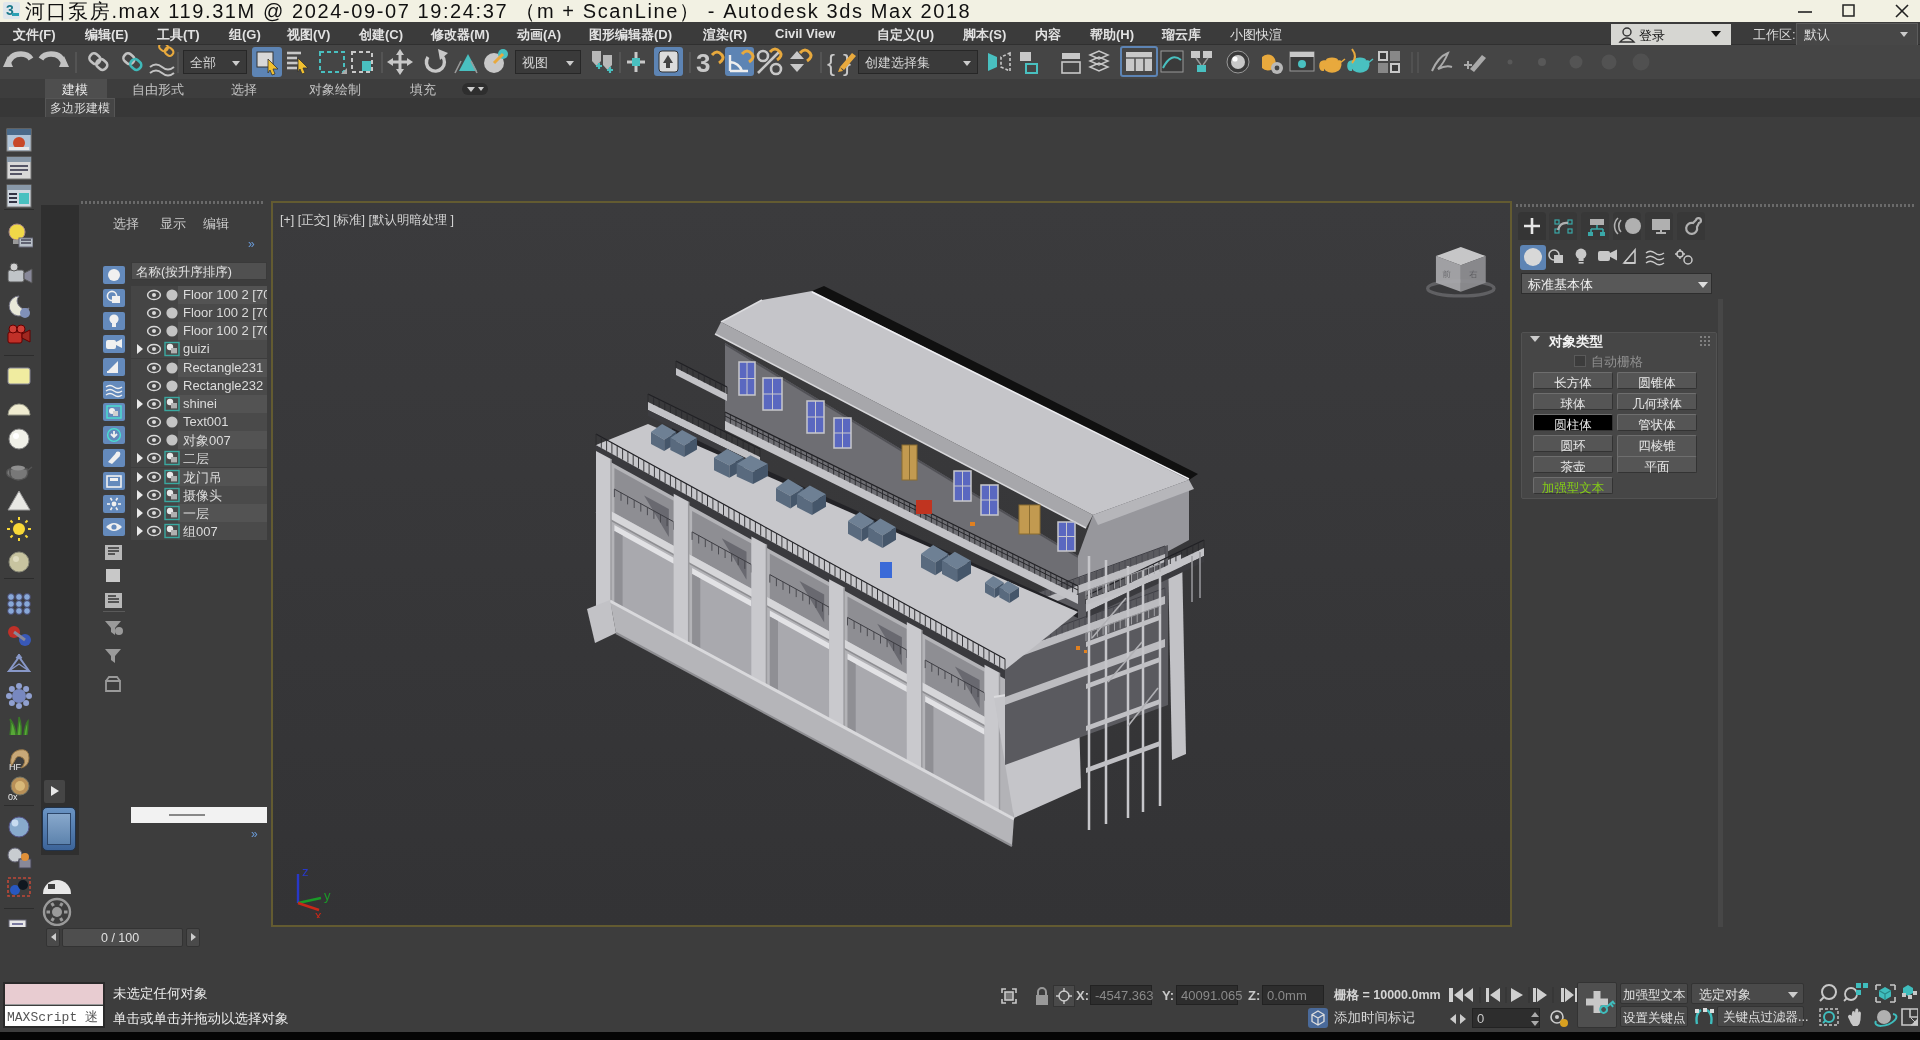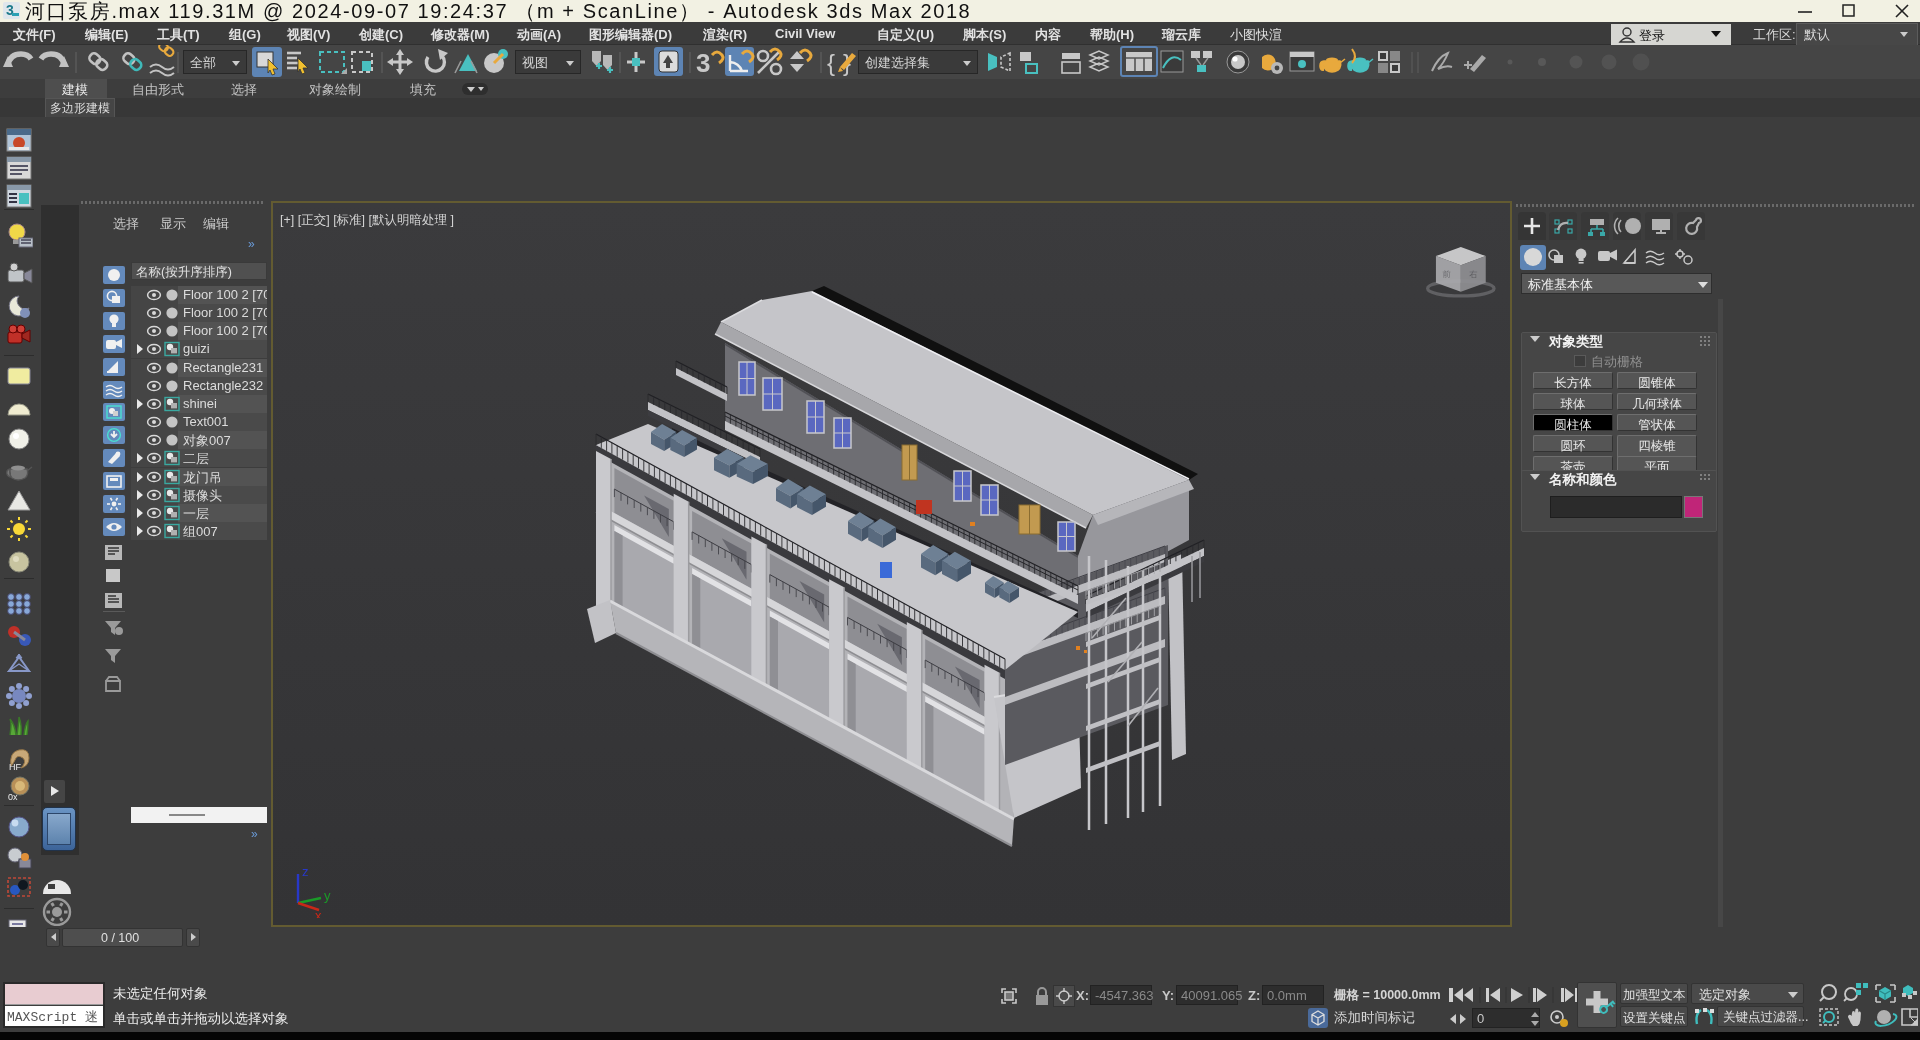--- a/index.html
+++ b/index.html
@@ -1227,36 +1227,20 @@
 <div class="abs" style="left:11px;top:60px;width:80px;height:17px;background:#555555;border:1px solid #333;border-top-color:#6e6e6e;border-left-color:#6e6e6e;border-radius:2px;text-align:center;"><span style="font-size:12.5px;color:#e8e8e8;line-height:15px;">球体</span></div>
 <div class="abs" style="left:95px;top:60px;width:80px;height:17px;background:#555555;border:1px solid #333;border-top-color:#6e6e6e;border-left-color:#6e6e6e;border-radius:2px;text-align:center;"><span style="font-size:12.5px;color:#e8e8e8;line-height:15px;">几何球体</span></div>
 <div class="abs" style="left:11px;top:81px;width:80px;height:17px;background:#000000;border:1px solid #333;border-top-color:#6e6e6e;border-left-color:#6e6e6e;border-radius:2px;text-align:center;"><span style="font-size:12.5px;color:#e8e8e8;line-height:15px;">圆柱体</span></div>
 <div class="abs" style="left:95px;top:81px;width:80px;height:17px;background:#555555;border:1px solid #333;border-top-color:#6e6e6e;border-left-color:#6e6e6e;border-radius:2px;text-align:center;"><span style="font-size:12.5px;color:#e8e8e8;line-height:15px;">管状体</span></div>
 <div class="abs" style="left:11px;top:102px;width:80px;height:17px;background:#555555;border:1px solid #333;border-top-color:#6e6e6e;border-left-color:#6e6e6e;border-radius:2px;text-align:center;"><span style="font-size:12.5px;color:#e8e8e8;line-height:15px;">圆环</span></div>
 <div class="abs" style="left:95px;top:102px;width:80px;height:34px;background:#555555;border:1px solid #333;border-top-color:#6e6e6e;border-left-color:#6e6e6e;border-radius:2px;text-align:center;"><span style="font-size:12.5px;color:#e8e8e8;line-height:15px;">四棱锥</span></div>
 <div class="abs" style="left:11px;top:123px;width:80px;height:17px;background:#555555;border:1px solid #333;border-top-color:#6e6e6e;border-left-color:#6e6e6e;border-radius:2px;text-align:center;"><span style="font-size:12.5px;color:#e8e8e8;line-height:15px;">茶壶</span></div>
 <div class="abs" style="left:95px;top:123px;width:80px;height:17px;background:#555555;border:1px solid #333;border-top-color:#6e6e6e;border-left-color:#6e6e6e;border-radius:2px;text-align:center;"><span style="font-size:12.5px;color:#e8e8e8;line-height:15px;">平面</span></div>
 <div class="abs" style="left:11px;top:144px;width:80px;height:17px;background:#555555;border:1px solid #333;border-top-color:#6e6e6e;border-left-color:#6e6e6e;border-radius:2px;text-align:center;"><span style="font-size:12.5px;color:#84cc16;line-height:15px;">加强型文本</span></div>
 </div>
-<div class="abs" style="left:9px;top:353px;width:196px;height:62px;background:#464646;border:1px solid #525252;border-radius:2px;">
-<div class="abs" style="left:8px;top:3px;width:0;height:0;border-left:5px solid transparent;border-right:5px solid transparent;border-top:6px solid #ccc;"></div>
-<div class="abs" style="left:27px;top:0px;font-size:13.5px;font-weight:bold;color:#f2f2f2;">名称和颜色</div>
-<svg class="abs" style="left:178px;top:3px;" width="10" height="10">
-        <g fill="#808080">
-          <rect x="0" y="0" width="2" height="2"></rect>
-          <rect x="4" y="0" width="2" height="2"></rect>
-          <rect x="8" y="0" width="2" height="2"></rect>
-          <rect x="0" y="4" width="2" height="2"></rect>
-          <rect x="4" y="4" width="2" height="2"></rect>
-          <rect x="8" y="4" width="2" height="2"></rect>
-        </g>
-      </svg>
-<div class="abs" style="left:28px;top:25px;width:132px;height:22px;background:#2b2b2b;border:1px solid #1e1e1e;"></div>
-<div class="abs" style="left:162px;top:25px;width:19px;height:22px;background:#c02578;border:1px solid #777;"></div>
-</div>
 <div class="abs" style="left:206px;top:182px;width:5px;height:740px;background:#474747;"></div>
 </div>
 <div class="abs" style="left:0;top:927px;width:1920px;height:48px;background:#3d3d3d;"></div>
 <div class="abs" style="left:46px;top:928px;width:14px;height:19px;background:#4a4a4a;border:1px solid #333;border-radius:2px;">
     <div class="abs" style="left:4px;top:4px;width:0;height:0;border-top:4px solid transparent;border-bottom:4px solid transparent;border-right:5px solid #ccc;"></div>
   </div>
 <div class="abs" style="left:62px;top:928px;width:121px;height:19px;background:#4e4e4e;border:1px solid #333;border-radius:2px;">
     <div class="abs" style="left:38px;top:2px;font-size:12.5px;color:#e0e0e0;">0 / 100</div>
   </div>
 <div class="abs" style="left:186px;top:928px;width:14px;height:19px;background:#4a4a4a;border:1px solid #333;border-radius:2px;">

